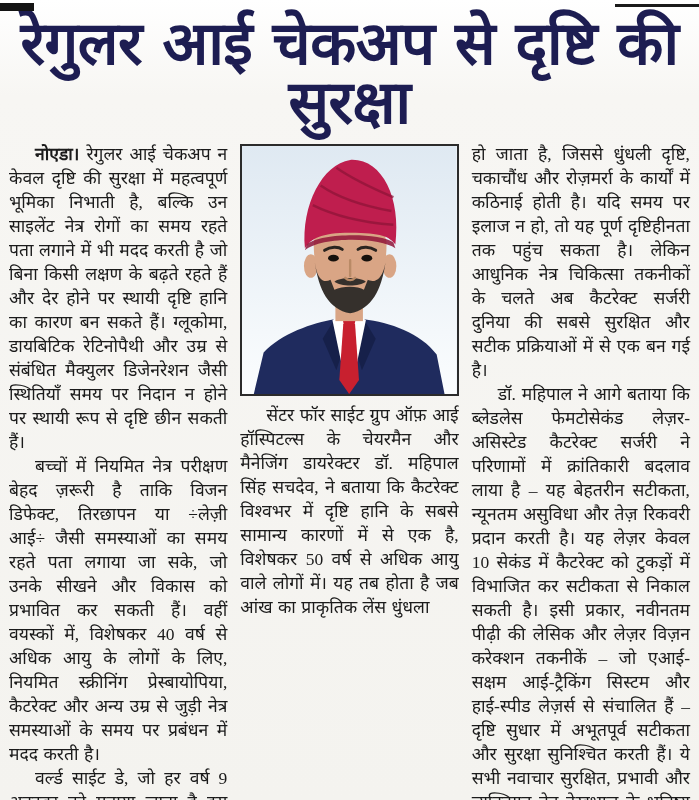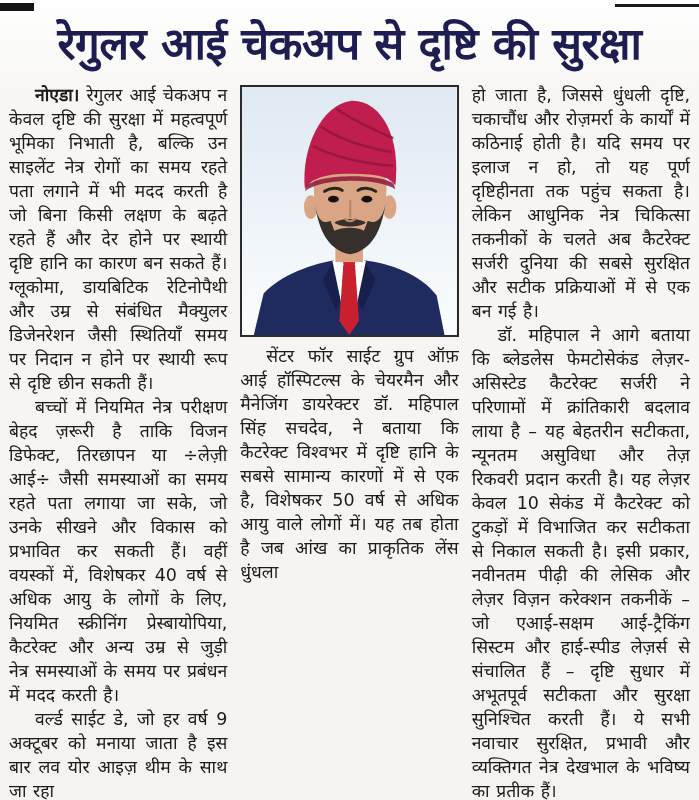--- a/index.html
+++ b/index.html
@@ -21,40 +21,41 @@
     width: 34px; height: 8px; background: #141414;
   }
   .scan-mark-right {
     position: absolute; left: 615px; top: 4px;
     width: 84px; height: 3px; background: #1a1a1a;
   }
   .headline {
     margin: 14px 6px 4px 6px;
     text-align: center;
     font-weight: 800;
-    font-size: 44px;
+    font-size: 60px;
     line-height: 59px;
     letter-spacing: -0.5px;
     color: #1d1d52; 
     font-family: "DejaVu Sans", sans-serif;
   }
   .columns {
     display: flex;
     gap: 13px;
     padding: 6px 9px 0 9px;
   }
   .col { flex: 1 1 0; min-width: 0; }
   .para {
     margin: 0;
     font-size: 17.5px;
     line-height: 24px;
     color: #1b1b1b;
     text-align: justify;
     text-indent: 26px;
     word-spacing: 1px;
+    font-family: Liberation Serif, serif;
   }
   .para.no-indent { text-indent: 0; }
   .dateline { font-weight: 700; }
   .photo-frame {
     margin: 2px 0 7px 0;
     width: 100%;
     height: 252px;
     border: 2px solid #2b2b2b;
     background: #eef3f8;
     overflow: hidden;

